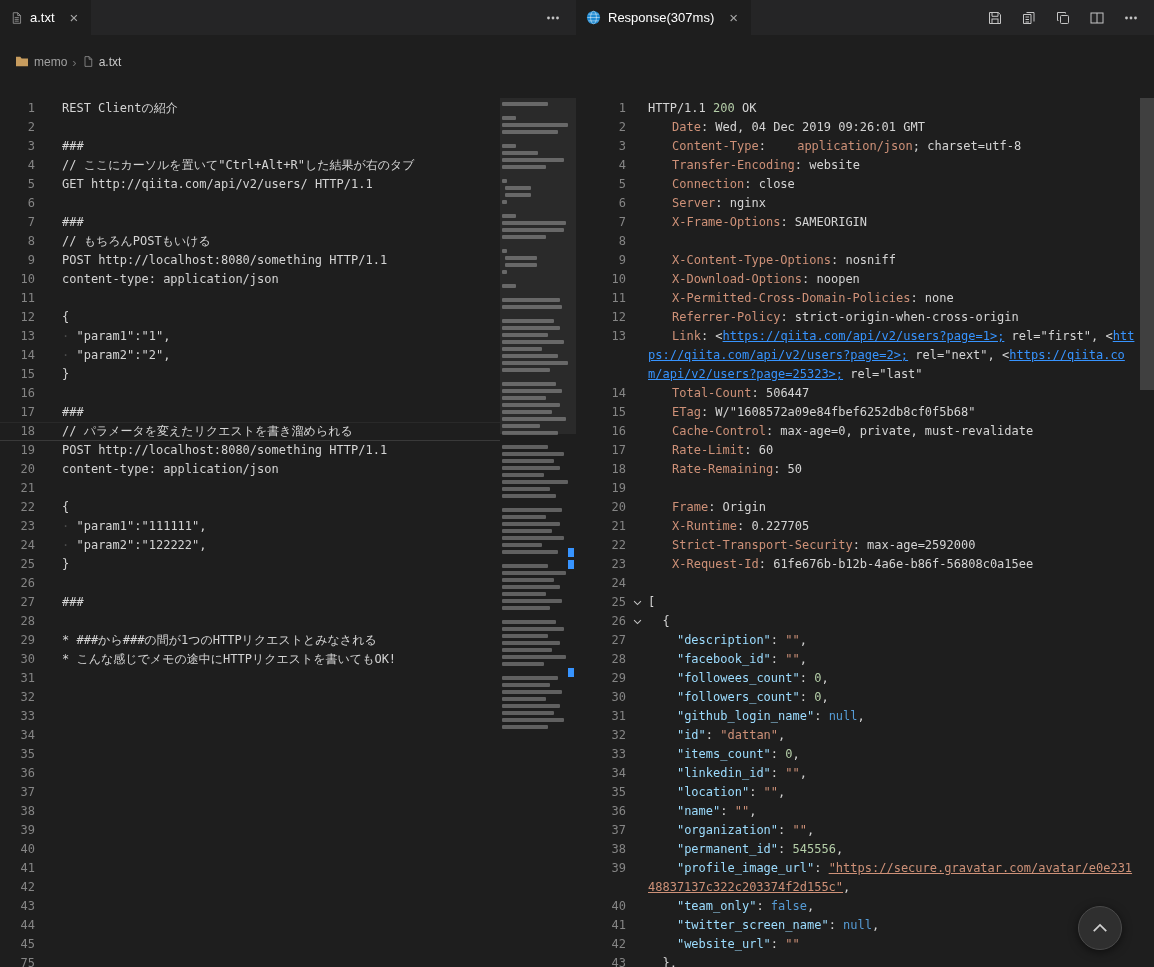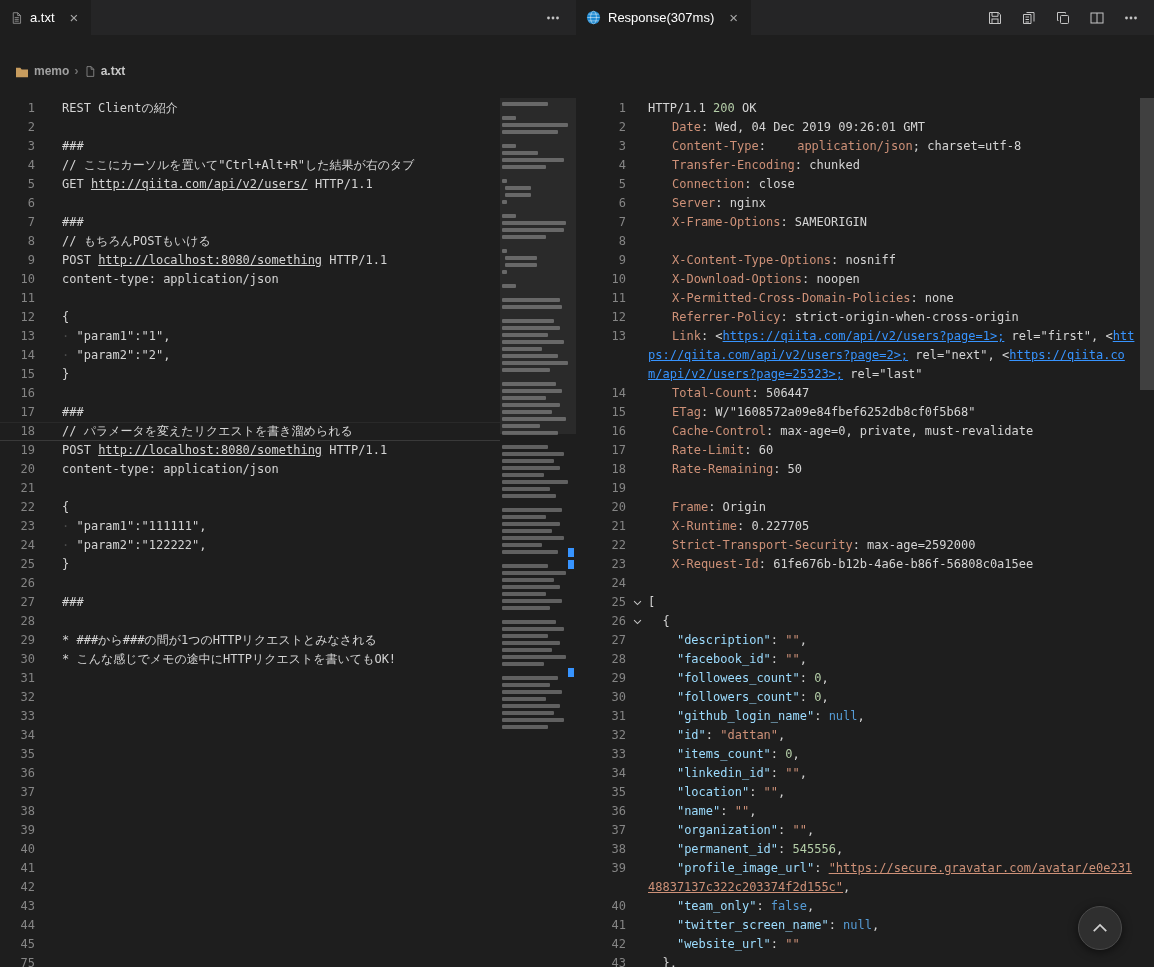--- a/index.html
+++ b/index.html
@@ -13,22 +13,22 @@
   .tabbar{height:35px;background:#252526;display:flex;align-items:stretch;flex:none;}
   .tab{display:flex;align-items:center;gap:7px;padding:0 10px;background:#1e1e1e;color:#ffffff;
        font-size:13px;cursor:pointer;max-width:220px;}
   .tab .tlabel{white-space:nowrap;}
   .tab .tclose{color:#a8a8a8;font-size:15px;line-height:1;margin-left:5px;padding:1px 3px;border-radius:3px;}
   .ticon{display:flex;align-items:center;}
   .tab-actions{margin-left:auto;display:flex;align-items:center;gap:12px;padding-right:12px;}
   .action{display:flex;align-items:center;justify-content:center;width:22px;height:22px;border-radius:4px;cursor:pointer;}
 
   
-  .breadcrumb{height:23px;flex:none;display:flex;align-items:flex-end;gap:5px;padding-left:15px;
-              font-size:12px;color:#a0a0a0;background:#1e1e1e;font-weight:bold;}
+  .breadcrumb{height:23px;flex:none;display:flex;align-items:flex-start;gap:5px;padding-left:15px;
+              font-size:12px;color:#a0a0a0;background:#1e1e1e;}
   .bitem{cursor:pointer;}
   .bitem.file{color:#c8c8c8;}
   .bsep{color:#6e6e6e;font-size:13px;}
   .bicon{display:flex;align-items:center;}
 
   
   .editor-wrap{position:relative;flex:1;overflow:hidden;background:#1e1e1e;}
   .editor{position:absolute;inset:0;padding-top:1px;
           font-family:"DejaVu Sans Mono","Liberation Mono",monospace;font-size:12px;line-height:19px;}
   .group.left .editor{right:76px;}
@@ -42,21 +42,21 @@
   .group.right .content{white-space:pre-wrap;word-break:break-all;flex:1;padding-right:18px;}
   .code-line.current{box-shadow:inset 0 1px 0 rgba(255,255,255,0.05), inset 0 -1px 0 rgba(255,255,255,0.12);}
 
   .tk-p{color:var(--c-plain,#d4d4d4);}
   .tk-hn{color:var(--c-header,#ce9178);padding-left:24px;}
   .tk-num{color:var(--c-number,#b5cea8);}
   .tk-str{color:var(--c-string,#ce9178);}
   .tk-key{color:var(--c-key,#9cdcfe);}
   .tk-kw{color:var(--c-keyword,#569cd6);}
   .tk-url{color:var(--c-link,#3794ff);text-decoration:underline;cursor:pointer;}
-  .tk-lnk{color:var(--c-plain,#d4d4d4);text-decoration:underline;cursor:pointer;}
+  .tk-lnk{color:var(--c-plain,#d4d4d4);cursor:pointer;}
   .tk-strlink{color:var(--c-string,#ce9178);text-decoration:underline;}
   .tk-ws{color:#4b4b4b;}
 
   
   .minimap{position:absolute;top:0;right:0;bottom:0;width:76px;background:#1e1e1e;cursor:pointer;}
   .minimap .slider{position:absolute;left:0;right:0;background:rgba(121,121,121,0.14);}
   .mrow{position:absolute;height:4px;background:rgba(205,205,205,0.38);border-radius:1px;}
   .ruler-mark{position:absolute;right:2px;width:6px;background:var(--c-link,#3794ff);}
 
   
@@ -509,21 +509,21 @@
             <span class="content"><span class="tk-hn">Date</span><span class="tk-p">: Wed, 04 Dec 2019 09:26:01 GMT</span></span>
           </div>
           <div class="code-line">
             <span class="gutter">3</span>
             <span class="fold"></span>
             <span class="content"><span class="tk-hn">Content-Type</span><span class="tk-p">: </span><span class="tk-hn">application/json</span><span class="tk-p">; charset=utf-8</span></span>
           </div>
           <div class="code-line">
             <span class="gutter">4</span>
             <span class="fold"></span>
-            <span class="content"><span class="tk-hn">Transfer-Encoding</span><span class="tk-p">: chunked</span></span>
+            <span class="content"><span class="tk-hn">Transfer-Encoding</span><span class="tk-p">: website</span></span>
           </div>
           <div class="code-line">
             <span class="gutter">5</span>
             <span class="fold"></span>
             <span class="content"><span class="tk-hn">Connection</span><span class="tk-p">: close</span></span>
           </div>
           <div class="code-line">
             <span class="gutter">6</span>
             <span class="fold"></span>
             <span class="content"><span class="tk-hn">Server</span><span class="tk-p">: nginx</span></span>

